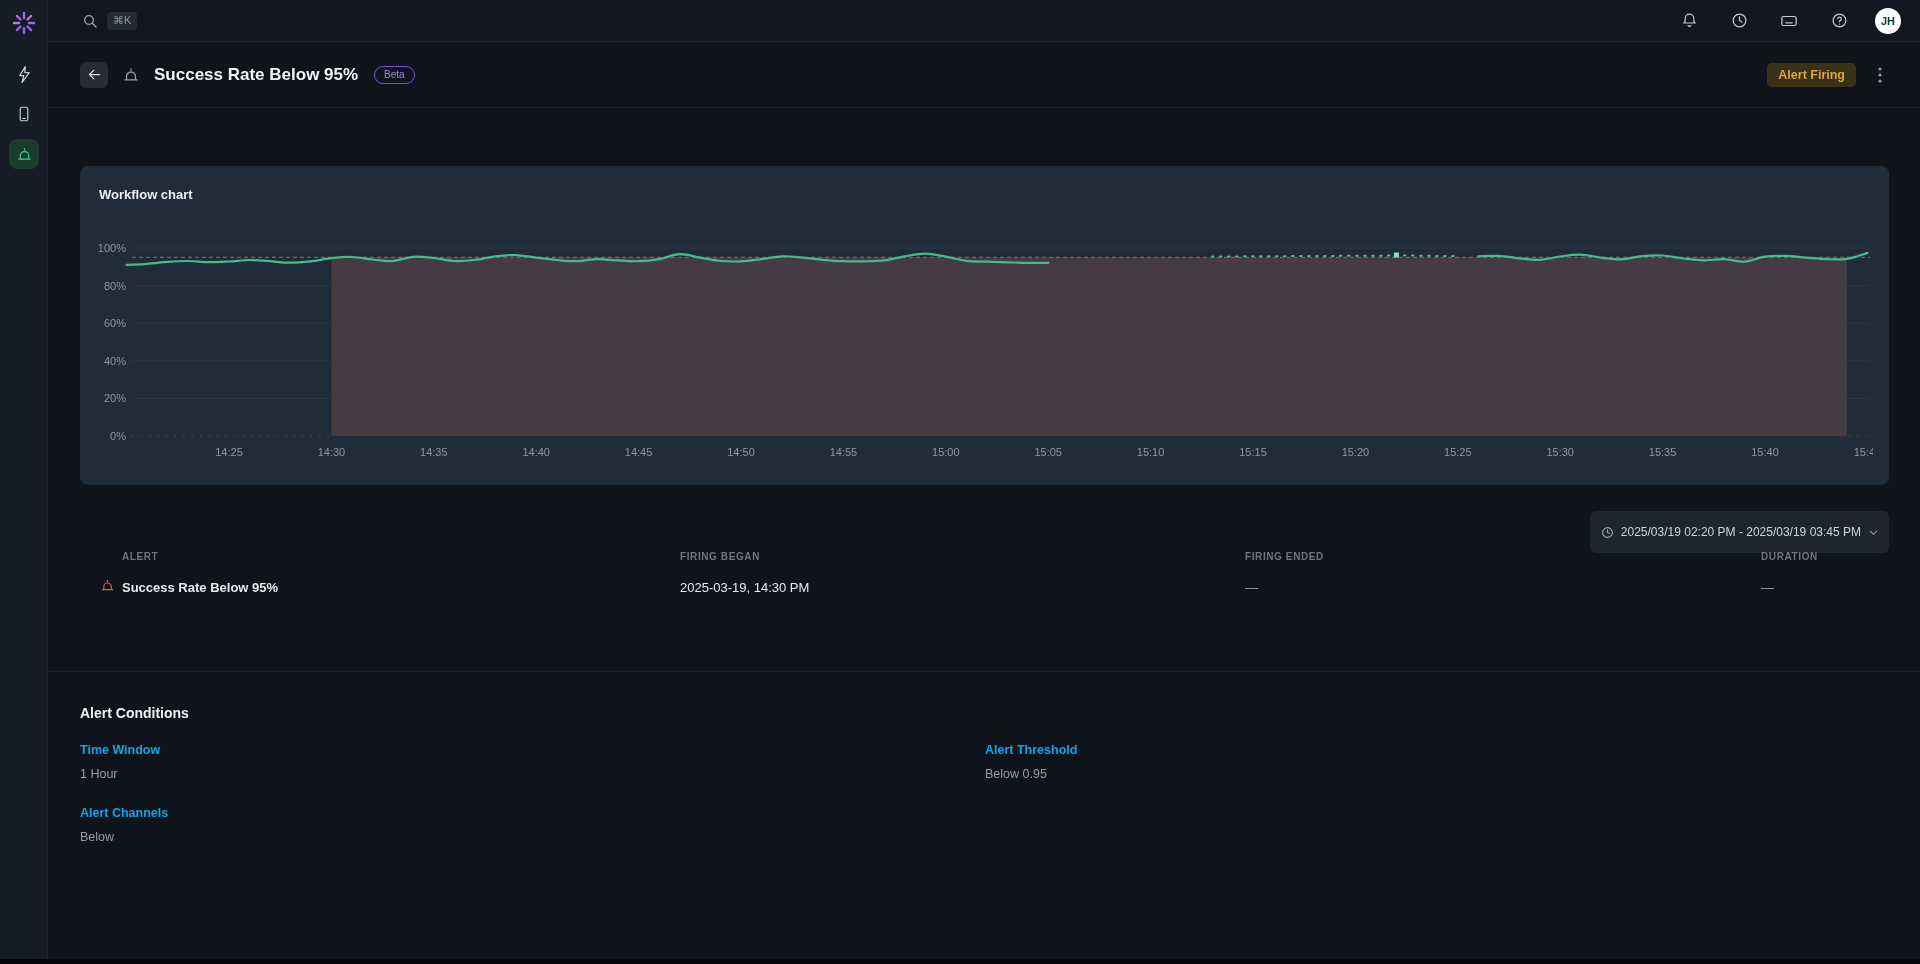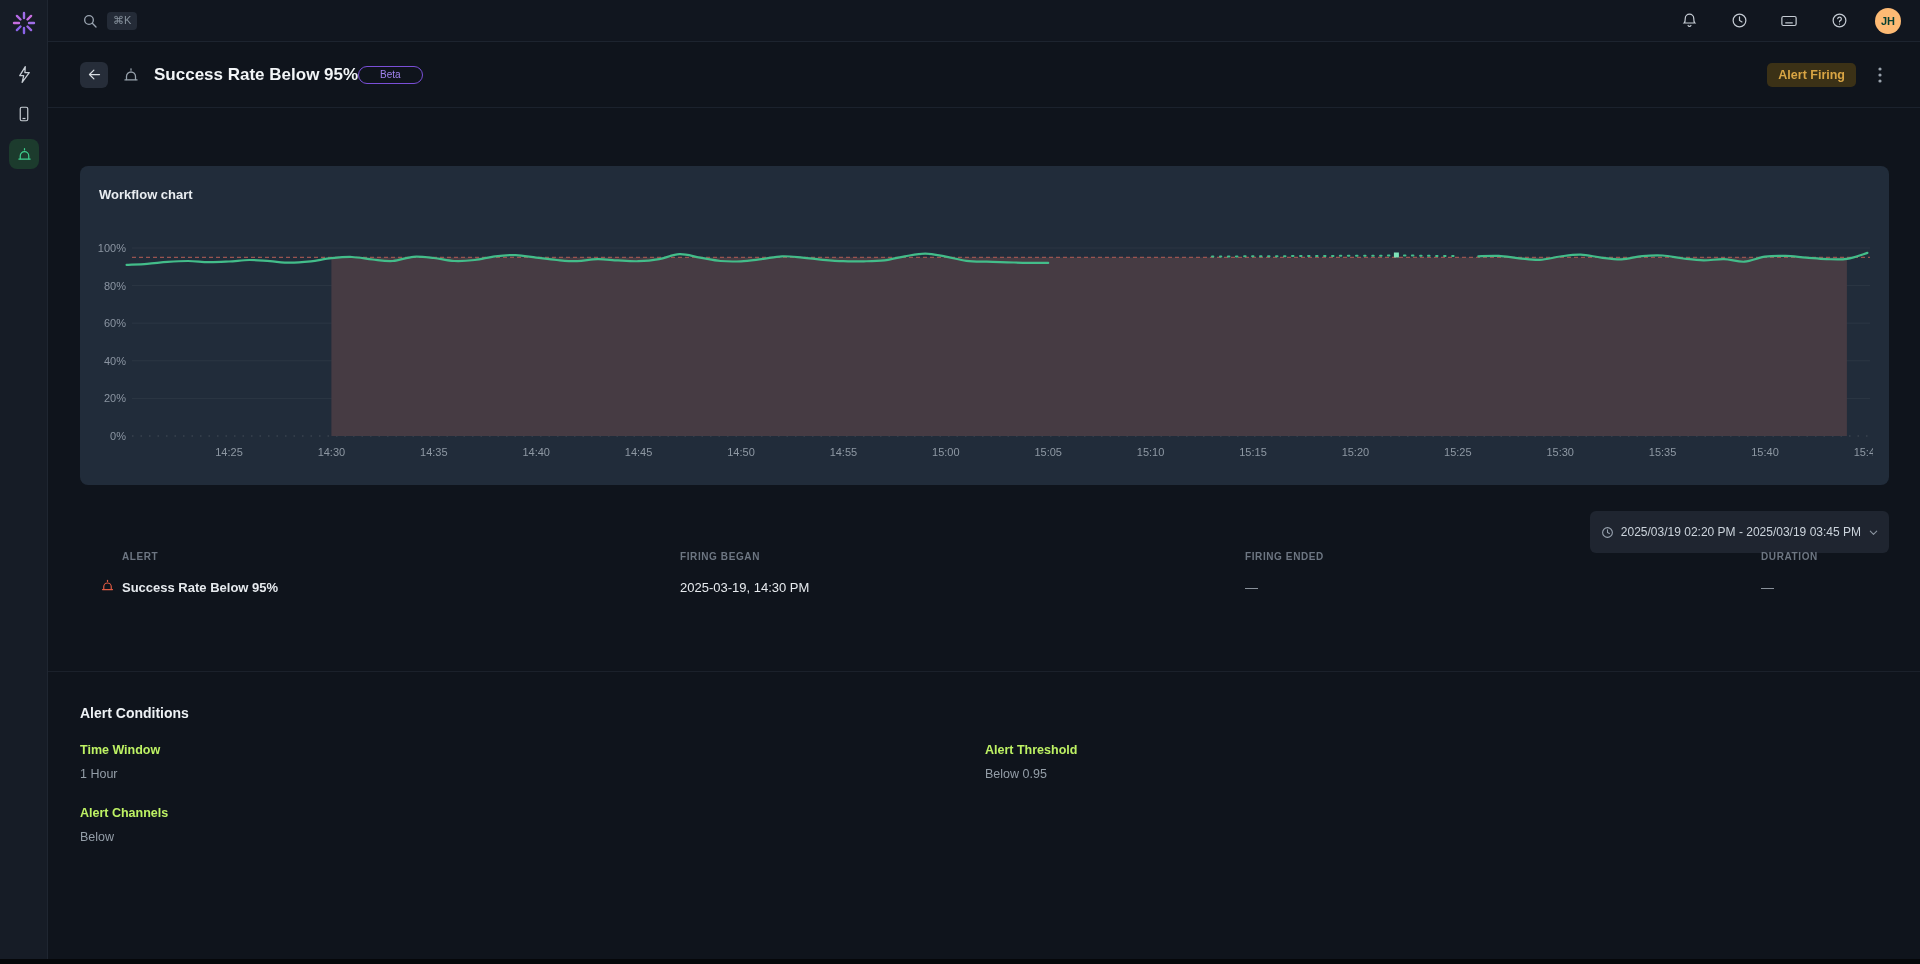--- a/index.html
+++ b/index.html
@@ -14,34 +14,34 @@
   .side-active { width:30px; height:30px; border-radius:8px; background:#1c3b2d;
     display:flex; align-items:center; justify-content:center; }
 
   
   .topbar { position:absolute; left:48px; top:0; width:1872px; height:42px;
     background:#11161f; border-bottom:1px solid #1d242f; display:flex; align-items:center; }
   .search { display:flex; align-items:center; gap:9px; margin-left:34px; cursor:pointer; }
   .kbd { background:#242b37; color:#86919c; font-size:11px; padding:2px 6px 3px; border-radius:4px; }
   .top-icons { margin-left:auto; display:flex; align-items:center; gap:22px; margin-right:19px; }
   .icon-btn { width:28px; height:28px; display:flex; align-items:center; justify-content:center; cursor:pointer; }
-  .avatar { width:26px; height:26px; border-radius:50%; background:#fdba74; color:#063f31;
+  .avatar { width:26px; height:26px; border-radius:50%; background:#ffffff; color:#063f31;
     font-size:11px; font-weight:bold; display:flex; align-items:center; justify-content:center; cursor:pointer; }
 
   
   .main { position:absolute; left:48px; top:42px; width:1872px; height:917px; background:#0f141c; }
 
   .page-header { position:absolute; left:0; top:0; width:1872px; height:66px;
     border-bottom:1px solid #1b222d; display:flex; align-items:center; padding:0 30px 0 32px; }
   .back-btn { width:28px; height:26px; background:#262d39; border-radius:6px;
     display:flex; align-items:center; justify-content:center; cursor:pointer; }
   .hdr-siren { margin-left:14px; display:flex; }
   .page-title { margin-left:14px; font-size:17px; font-weight:bold; color:#f2f5f7; }
-  .beta-badge { border:1px solid #7a4fd8; color:#a183ef; font-size:10px;
-    padding:2px 21px 3px; border-radius:999px; }
+  .beta-badge { margin-left:16px; border:1px solid #7a4fd8; color:#a183ef; font-size:10px;
+    padding:2px 9px 3px; border-radius:999px; }
   .hdr-right { margin-left:auto; display:flex; align-items:center; gap:14px; }
   .status-badge { background:#3b3116; color:#d9a544; font-size:12.5px; font-weight:600;
     padding:5px 11px; border-radius:5px; }
   .kebab { width:20px; height:22px; display:flex; align-items:center; justify-content:center; cursor:pointer; }
 
   .tabbar { position:absolute; left:0; top:66px; width:1872px; height:47px;
     border-bottom:1px solid #1b222d; display:flex; align-items:flex-start; padding-left:32px; }
   .tab { height:46px; padding:0 14px; display:flex; align-items:center; font-size:12.5px;
     color:#99a3ad; cursor:pointer; position:relative; }
   .tab.active { color:#f2f5f7; font-weight:600; }
@@ -63,21 +63,21 @@
     color:#6d7682; font-weight:bold; }
   .tbl-cell { position:absolute; top:538px; font-size:13px; color:#e6eaee; }
   .tbl-dash { color:#9aa2ab; }
   .row-icon { position:absolute; left:52px; top:536px; display:flex; }
   .c1 { left:74px; } .c2 { left:632px; } .c3 { left:1197px; } .c4 { left:1713px; }
 
   .section-divider { position:absolute; left:0; top:629px; width:1872px; height:1px; background:#1b212b; }
 
   
   .cond-heading { position:absolute; left:32px; top:663px; font-size:14px; font-weight:bold; color:#eef2f5; }
-  .cond-label { position:absolute; font-size:12.5px; font-weight:600; color:#bef264; }
+  .cond-label { position:absolute; font-size:12.5px; font-weight:600; color:#0ea5e9; }
   .cond-value { position:absolute; font-size:12.5px; color:#949ea8; }
   .col-a { left:32px; } .col-b { left:937px; }
   .r1l { top:701px; } .r1v { top:725px; } .r2l { top:764px; } .r2v { top:788px; }
 
   .bottom-strip { position:absolute; left:0; top:959px; width:1920px; height:5px; background:#05070a; }
 
   svg { display:block; }
 </style>
 </head>
 <body>

